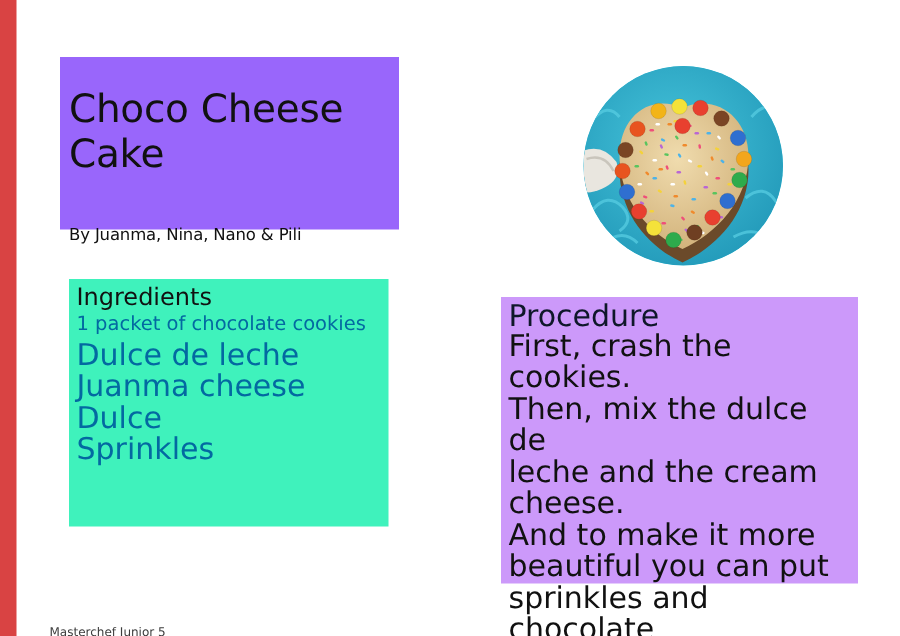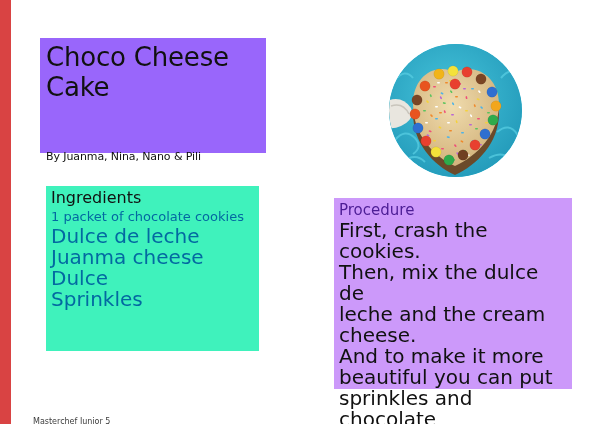--- a/index.html
+++ b/index.html
@@ -33,21 +33,21 @@
 
   
   #title-box {
     position: absolute;
     left: 40px;
     top: 38px;
     width: 226px;
     height: 115px;
     background: #9966fb;
     box-sizing: border-box;
-    padding: 4px 6px 0 6px;
+    padding: 20px 6px 0 6px;
   }
   #title-text {
     font-size: 26px;
     line-height: 30px;
     color: #111111;
     font-weight: 400;
     letter-spacing: -0.2px;
     white-space: pre-wrap;
   }
   #byline-text {
@@ -97,23 +97,23 @@
     position: absolute;
     left: 334px;
     top: 198px;
     width: 238px;
     height: 191px;
     background: #cc99fa;
     box-sizing: border-box;
     padding: 2px 5px 0 5px;
   }
   #procedure-heading {
-    font-size: 15px;
+    font-size: 20px;
     line-height: 20px;
-    color: #4c1d95;
+    color: #0f172a;
     white-space: nowrap;
   }
   #procedure-body {
     font-size: 20px;
     line-height: 21px;
     color: #111111;
     white-space: pre-wrap;
   }
 
   

